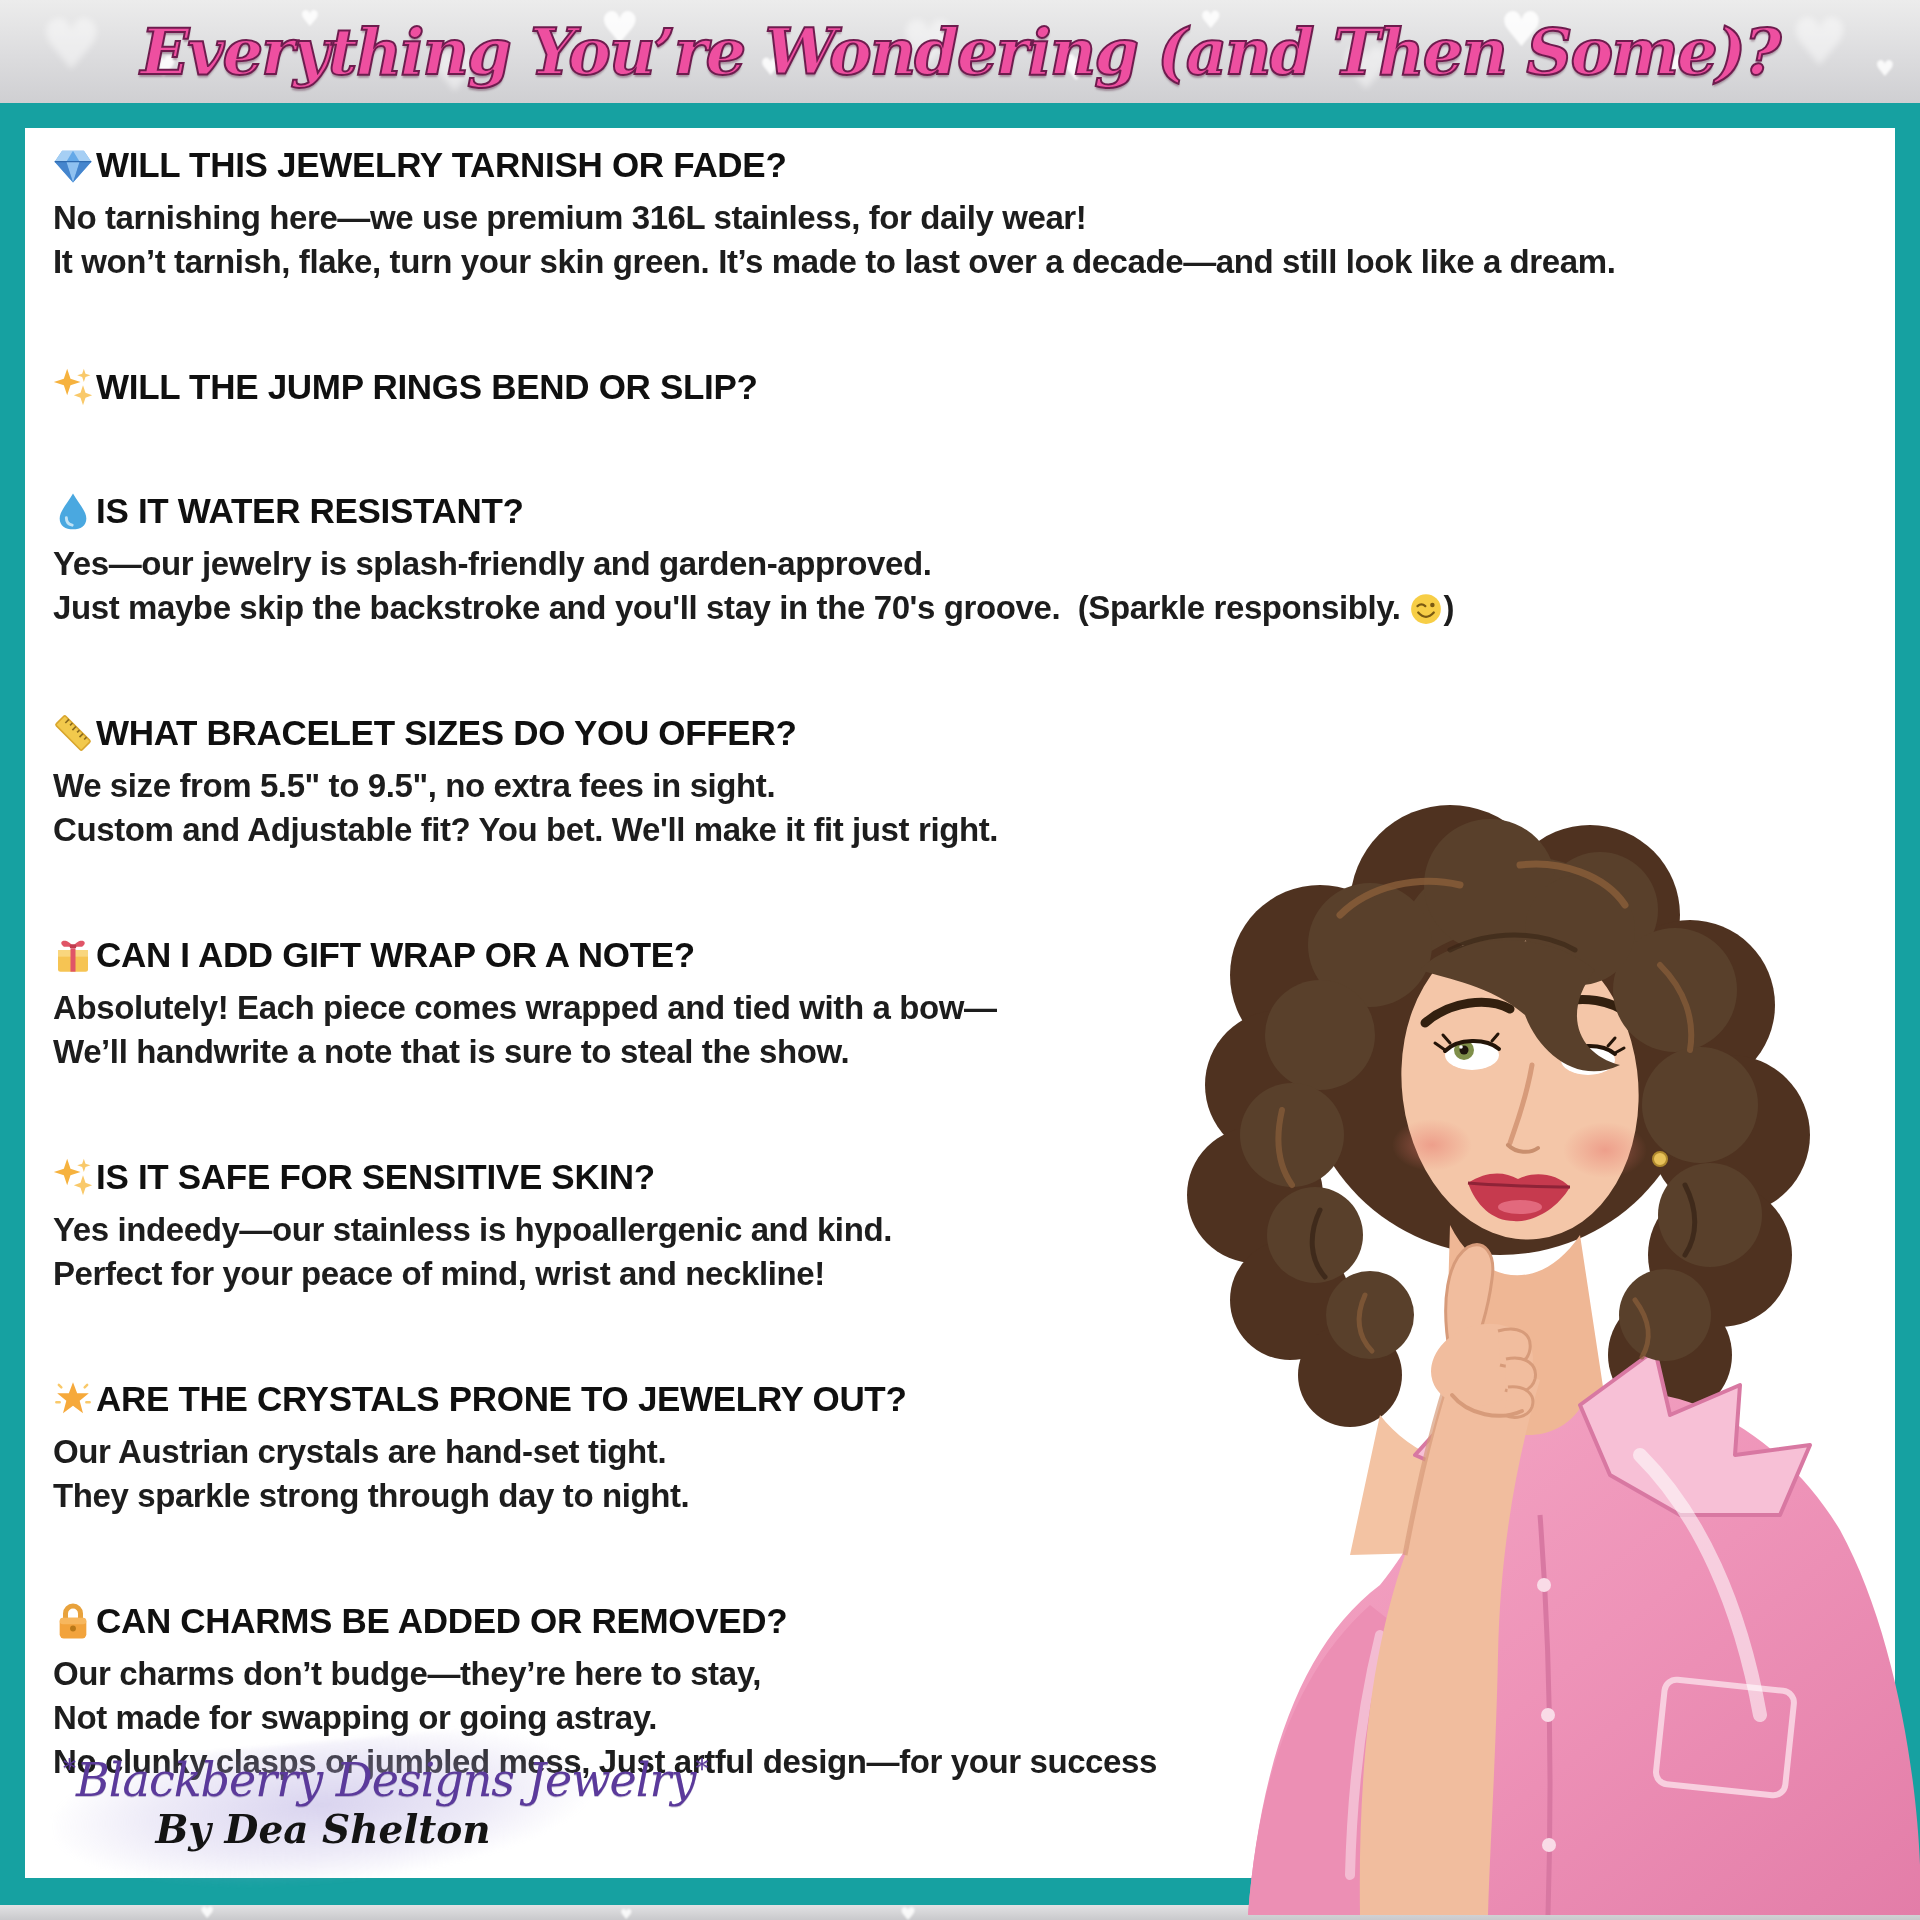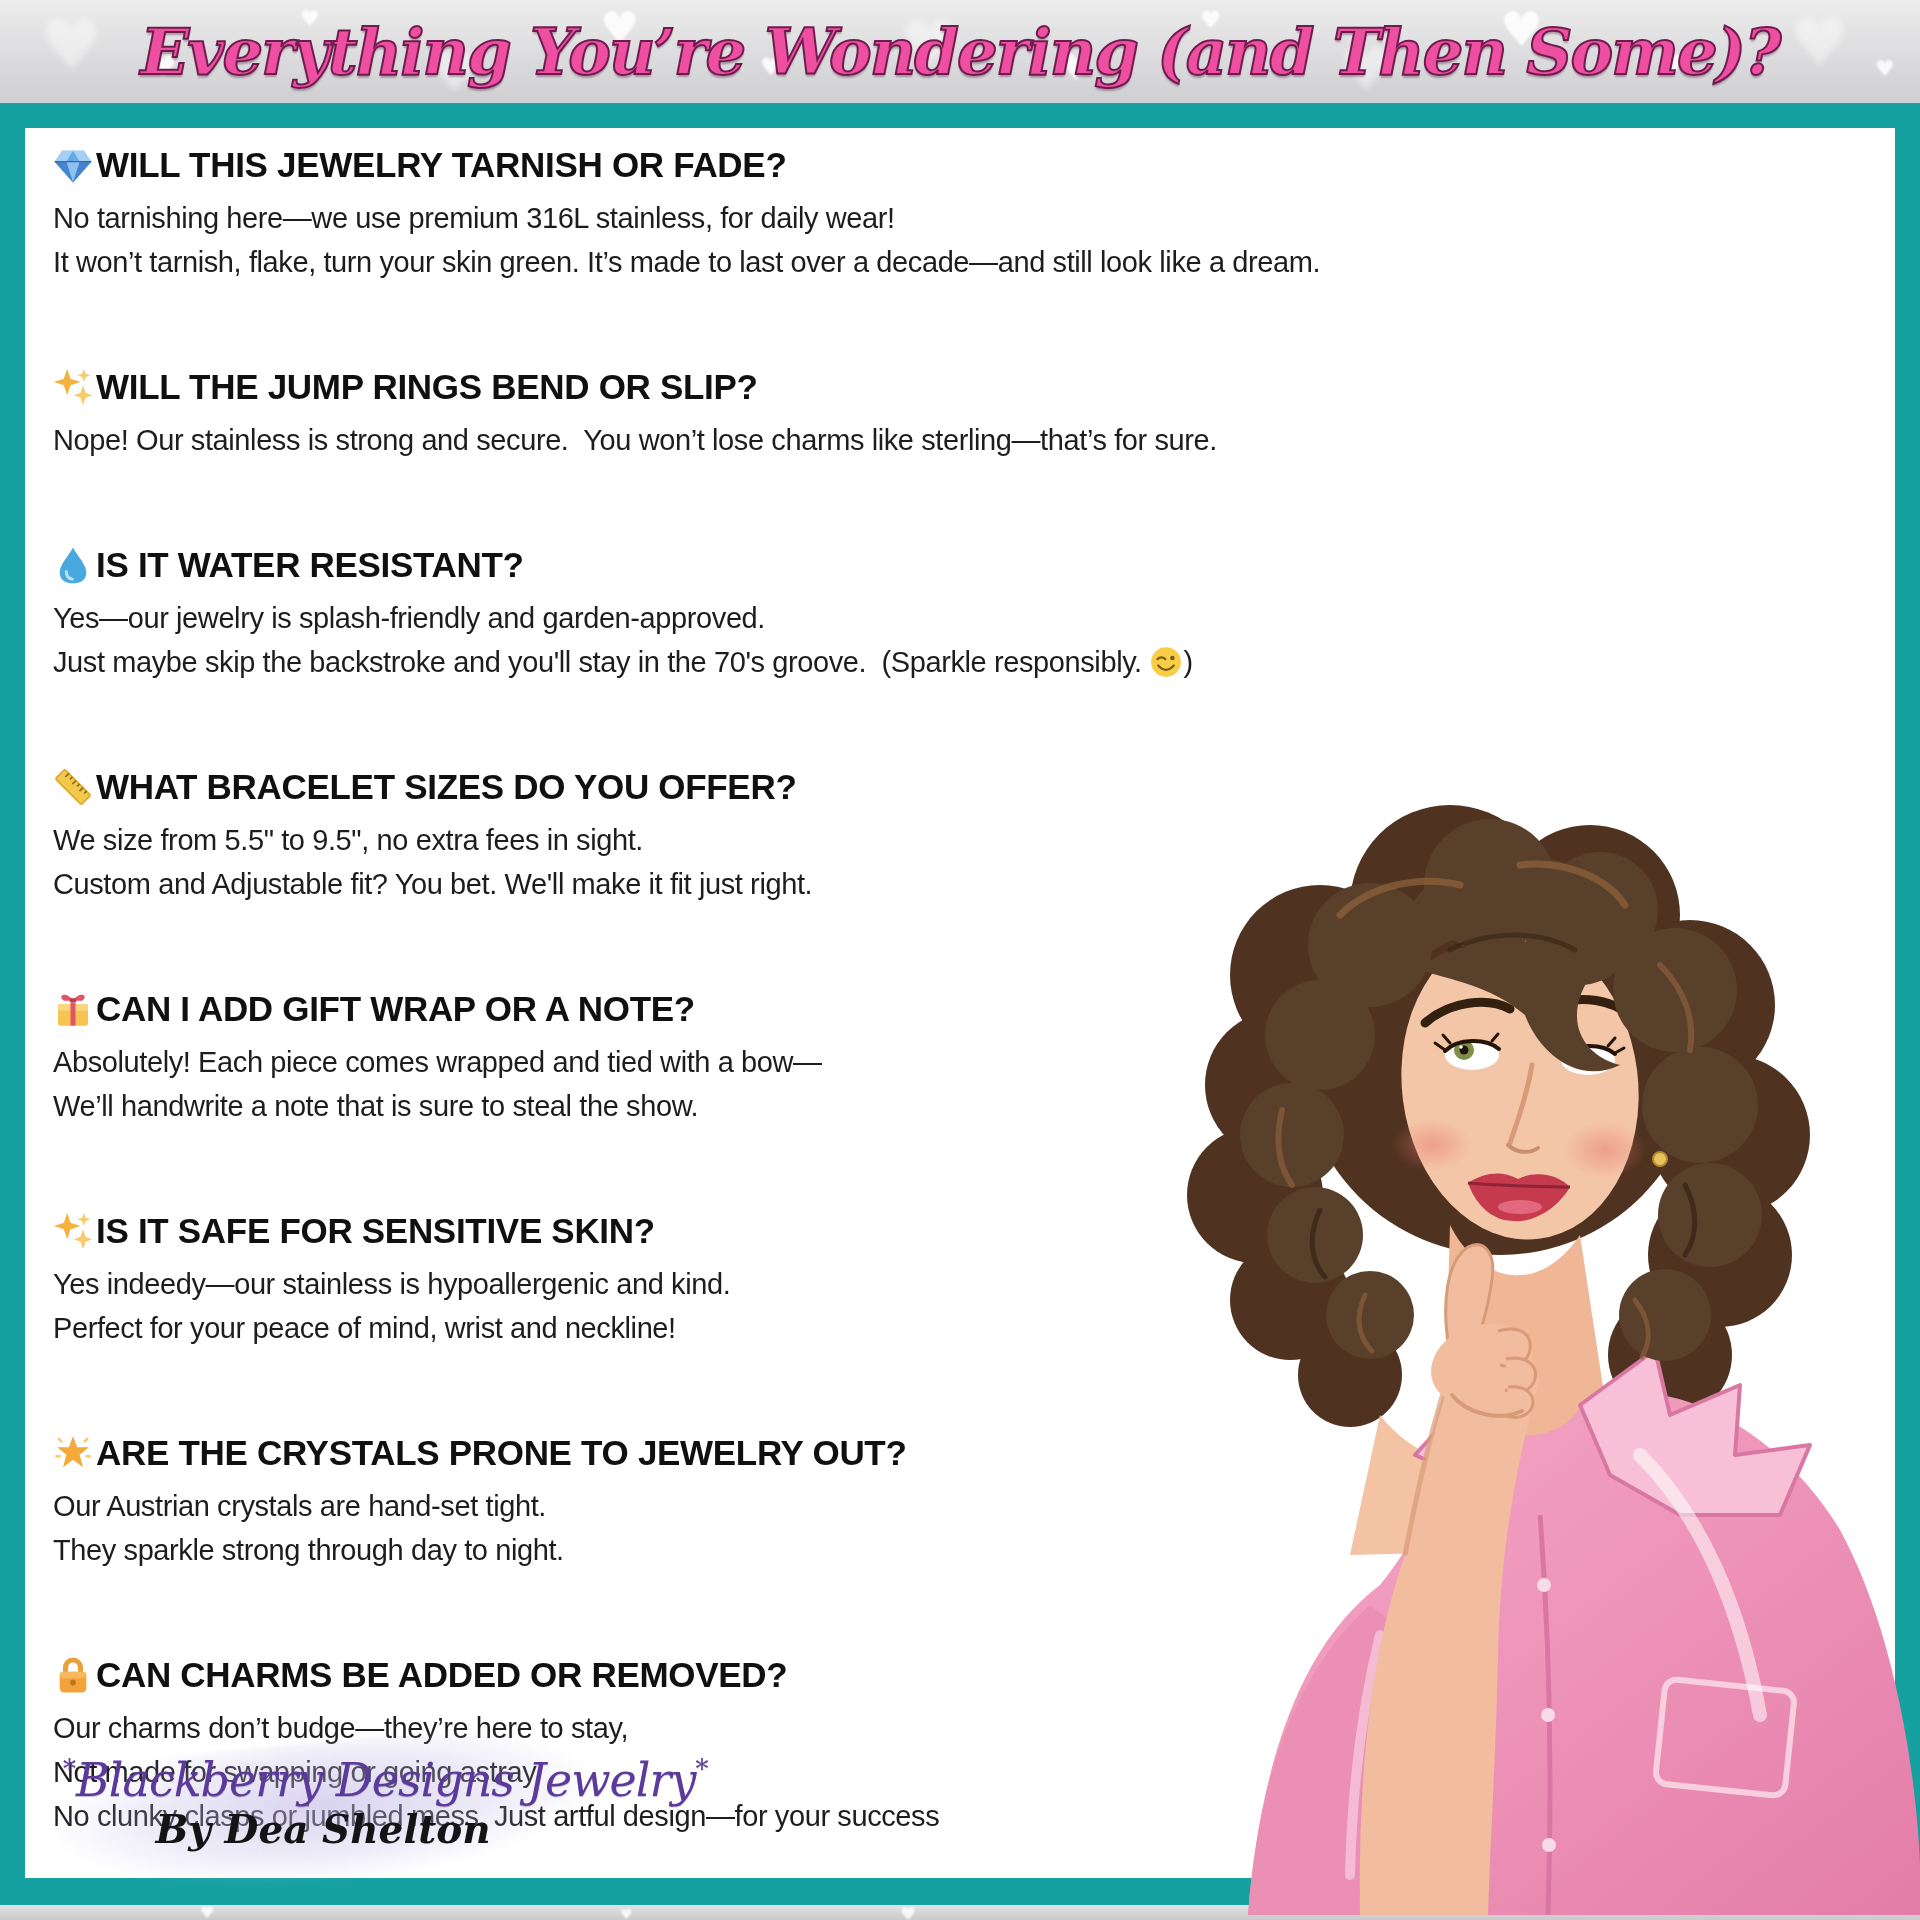--- a/index.html
+++ b/index.html
@@ -36,22 +36,22 @@
   
   .faq{position:absolute;left:28px;top:16px;width:1800px;}
   .section{margin-bottom:82px;}
   .heading{
     display:flex;align-items:center;gap:3px;
     font-weight:bold;font-size:35px;color:#101010;letter-spacing:-0.3px;
     margin-bottom:10px;line-height:42px;white-space:pre;
   }
   .emoji svg{width:40px;height:40px;display:block;}
   .line{
-    font-size:29px;color:#1d1d1d;line-height:44px;
-    letter-spacing:-0.4px;white-space:pre;
+    font-size:33px;color:#1d1d1d;line-height:44px;
+    letter-spacing:-0.4px;white-space:pre;font-weight:bold;
   }
   .inline-emoji svg{width:34px;height:34px;display:inline-block;vertical-align:-7px;}
   
   .logo{position:absolute;left:38px;top:1628px;width:520px;text-align:center;z-index:6;}
   .logo-swirl{
     position:absolute;left:-10px;top:-14px;width:540px;height:140px;
     background:radial-gradient(ellipse at 50% 45%,rgba(186,176,226,.55) 0%,rgba(186,176,226,.25) 45%,rgba(186,176,226,0) 72%);
     filter:blur(2px);transform:rotate(-5deg);
   }
   .brand{
@@ -112,21 +112,20 @@
               </svg></span><span>WILL THIS JEWELRY TARNISH OR FADE?</span></div>
           <div class="line">No tarnishing here—we use premium 316L stainless, for daily wear!</div>
           <div class="line">It won’t tarnish, flake, turn your skin green. It’s made to last over a decade—and still look like a dream.</div>
         </div>
         <div class="section">
           <div class="heading"><span class="emoji"><svg viewBox="0 0 48 48">
                 <path d="M17 2 L21 14 L33 18 L21 22 L17 34 L13 22 L1 18 L13 14 Z" fill="#f6b23e"></path>
                 <path d="M36 22 L39 31 L47 34 L39 37 L36 46 L33 37 L25 34 L33 31 Z" fill="#f9c96a"></path>
                 <path d="M37 2 L39 8 L45 10 L39 12 L37 18 L35 12 L29 10 L35 8 Z" fill="#f9c96a"></path>
               </svg></span><span>WILL THE JUMP RINGS BEND OR SLIP?</span></div>
-          <div class="line">Nope! Our stainless is strong and secure.  You won’t lose charms like sterling—that’s for sure.</div>
         </div>
         <div class="section">
           <div class="heading"><span class="emoji"><svg viewBox="0 0 48 48">
                 <path d="M24 3 C30 14 40 24 40 33 C40 42 33 46 24 46 C15 46 8 42 8 33 C8 24 18 14 24 3 Z" fill="#4aa8e0"></path>
                 <path d="M16 32 C16 37 19 40 23 41" stroke="#bfe2f5" stroke-width="3.5" fill="none" stroke-linecap="round"></path>
               </svg></span><span>IS IT WATER RESISTANT?</span></div>
           <div class="line">Yes—our jewelry is splash-friendly and garden-approved.</div>
           <div class="line">Just maybe skip the backstroke and you'll stay in the 70's groove.  (Sparkle responsibly. <span class="inline-emoji"><svg viewBox="0 0 48 48">
                 <circle cx="24" cy="24" r="21" fill="#f7ce46"></circle>
                 <path d="M12 20 q5.5 -5 11 0" stroke="#7a5a12" stroke-width="3.2" fill="none" stroke-linecap="round"></path>

